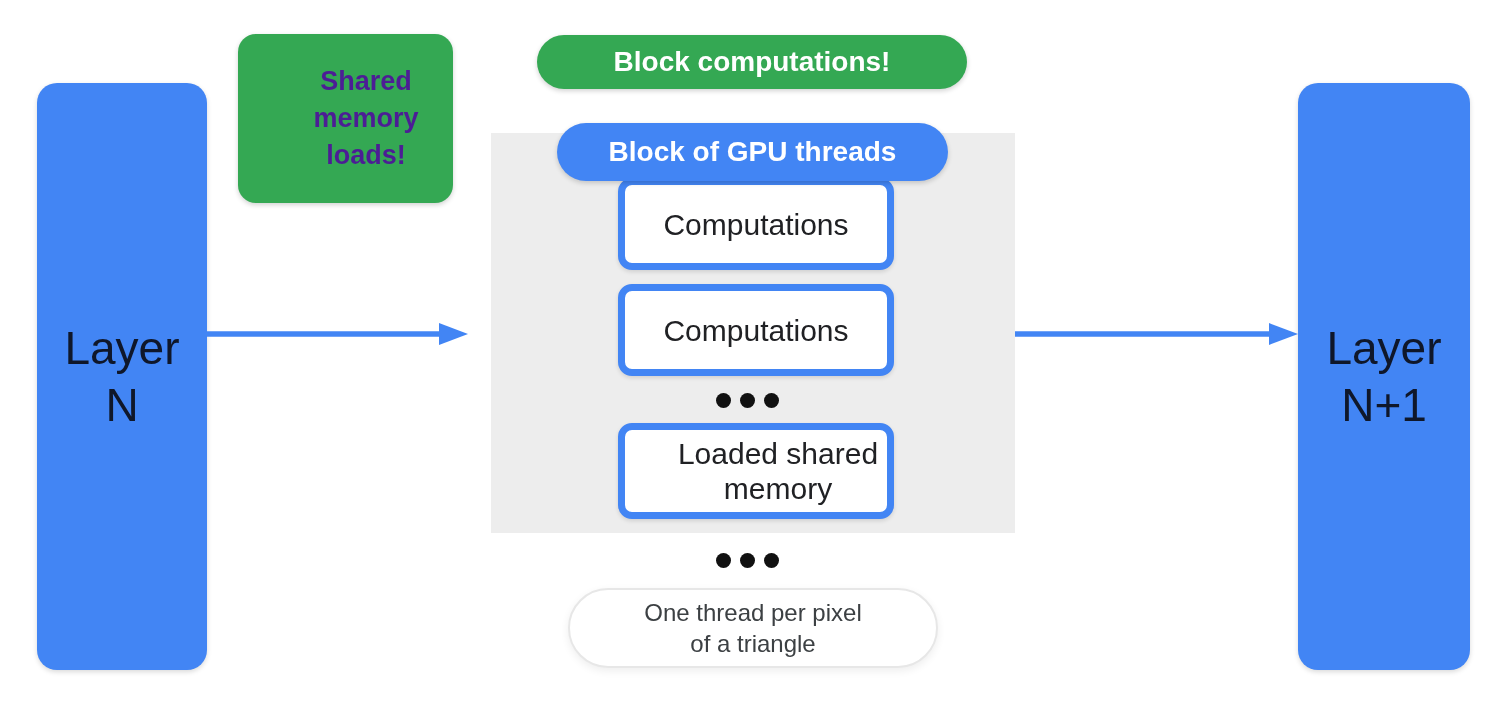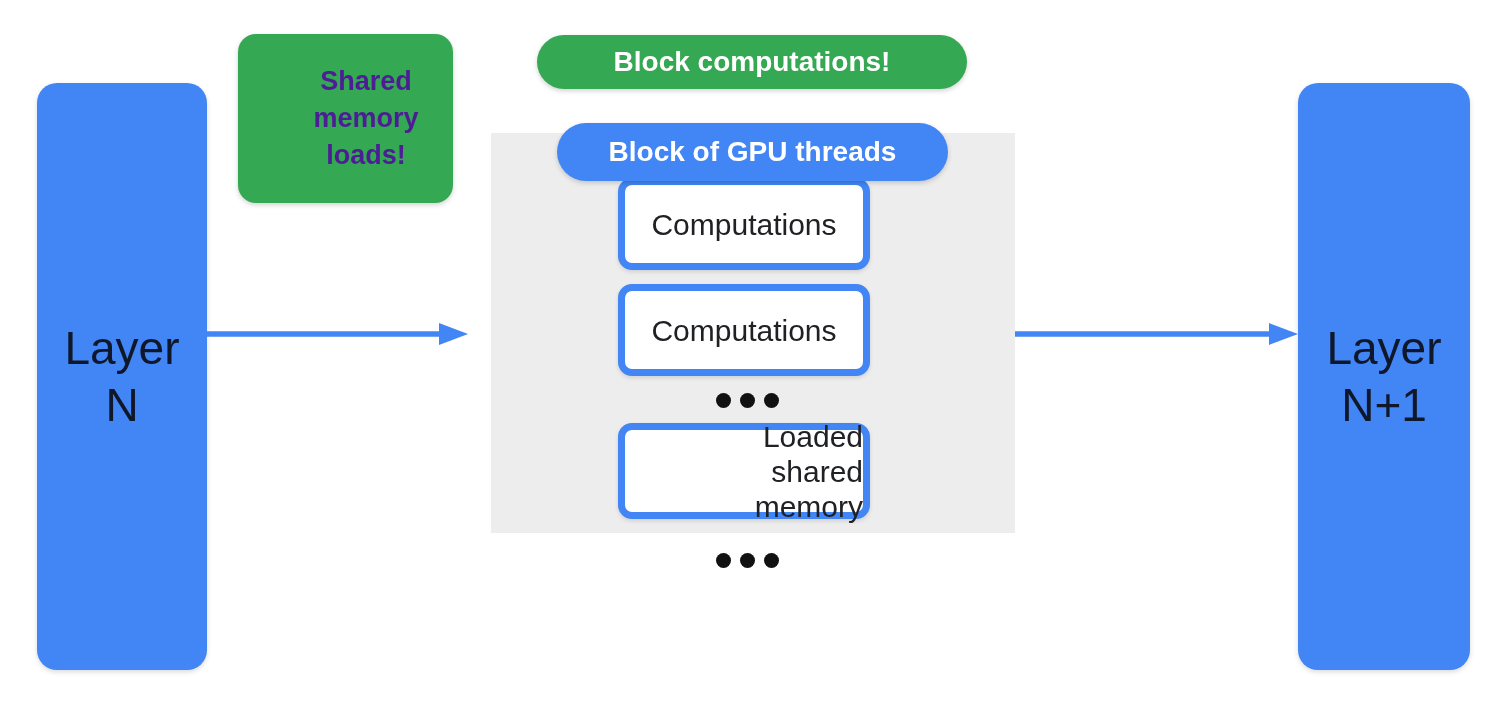--- a/index.html
+++ b/index.html
@@ -61,29 +61,28 @@
   .green-pill { left: 537px; top: 35px;  width: 430px; height: 54px; background: var(--green); z-index: 3; }
   .blue-pill  { left: 557px; top: 114px; width: 391px; height: 58px; background: var(--blue);  z-index: 3; margin-top: 9px; }
   .gray-panel {
     left: 491px; top: 133px; width: 524px; height: 400px;
     background: var(--panel);
     z-index: 1;
   }
   .comp-box {
     position: absolute;
     left: 127px;
-    width: 252px;
+    width: 276px;
     background: #ffffff;
     border: 7px solid var(--blue);
     border-radius: 14px;
     font-size: 30px;
     line-height: 35px;
     color: var(--ink);
     box-shadow: 0 2px 4px rgba(0,0,0,0.12);
-    text-align: right;
   }
   .comp-1 { top: 45px;  height: 92px; }
   .comp-2 { top: 151px; height: 92px; }
   .comp-3 { top: 290px; height: 96px; padding-left: 44px; }
   .dots { display: flex; gap: 9px; }
   .dot  { width: 15px; height: 15px; border-radius: 50%; background: var(--dot); }
   .dots-inner  { left: 225px; top: 260px; position: absolute; }
   .dots-bottom { left: 716px; top: 553px; }
   .footnote-pill {
     left: 568px; top: 588px; width: 370px; height: 80px;
@@ -132,20 +131,22 @@
     <div class="center-flex comp-box comp-3">Loaded shared
 memory</div>
   </div>
 
   <div class="abs dots dots-bottom">
     <span class="dot"></span>
     <span class="dot"></span>
     <span class="dot"></span>
   </div>
 
+  <div class="abs center-flex footnote-pill">One thread per pixel
+of a triangle</div>
 
   <svg class="arrow arrow-left" width="262" height="40">
     <line x1="0" y1="20" x2="236" y2="20"></line>
     <polygon points="233,9 262,20 233,31"></polygon>
   </svg>
 
   <svg class="arrow arrow-right" width="283" height="40">
     <line x1="0" y1="20" x2="257" y2="20"></line>
     <polygon points="254,9 283,20 254,31"></polygon>
   </svg>

